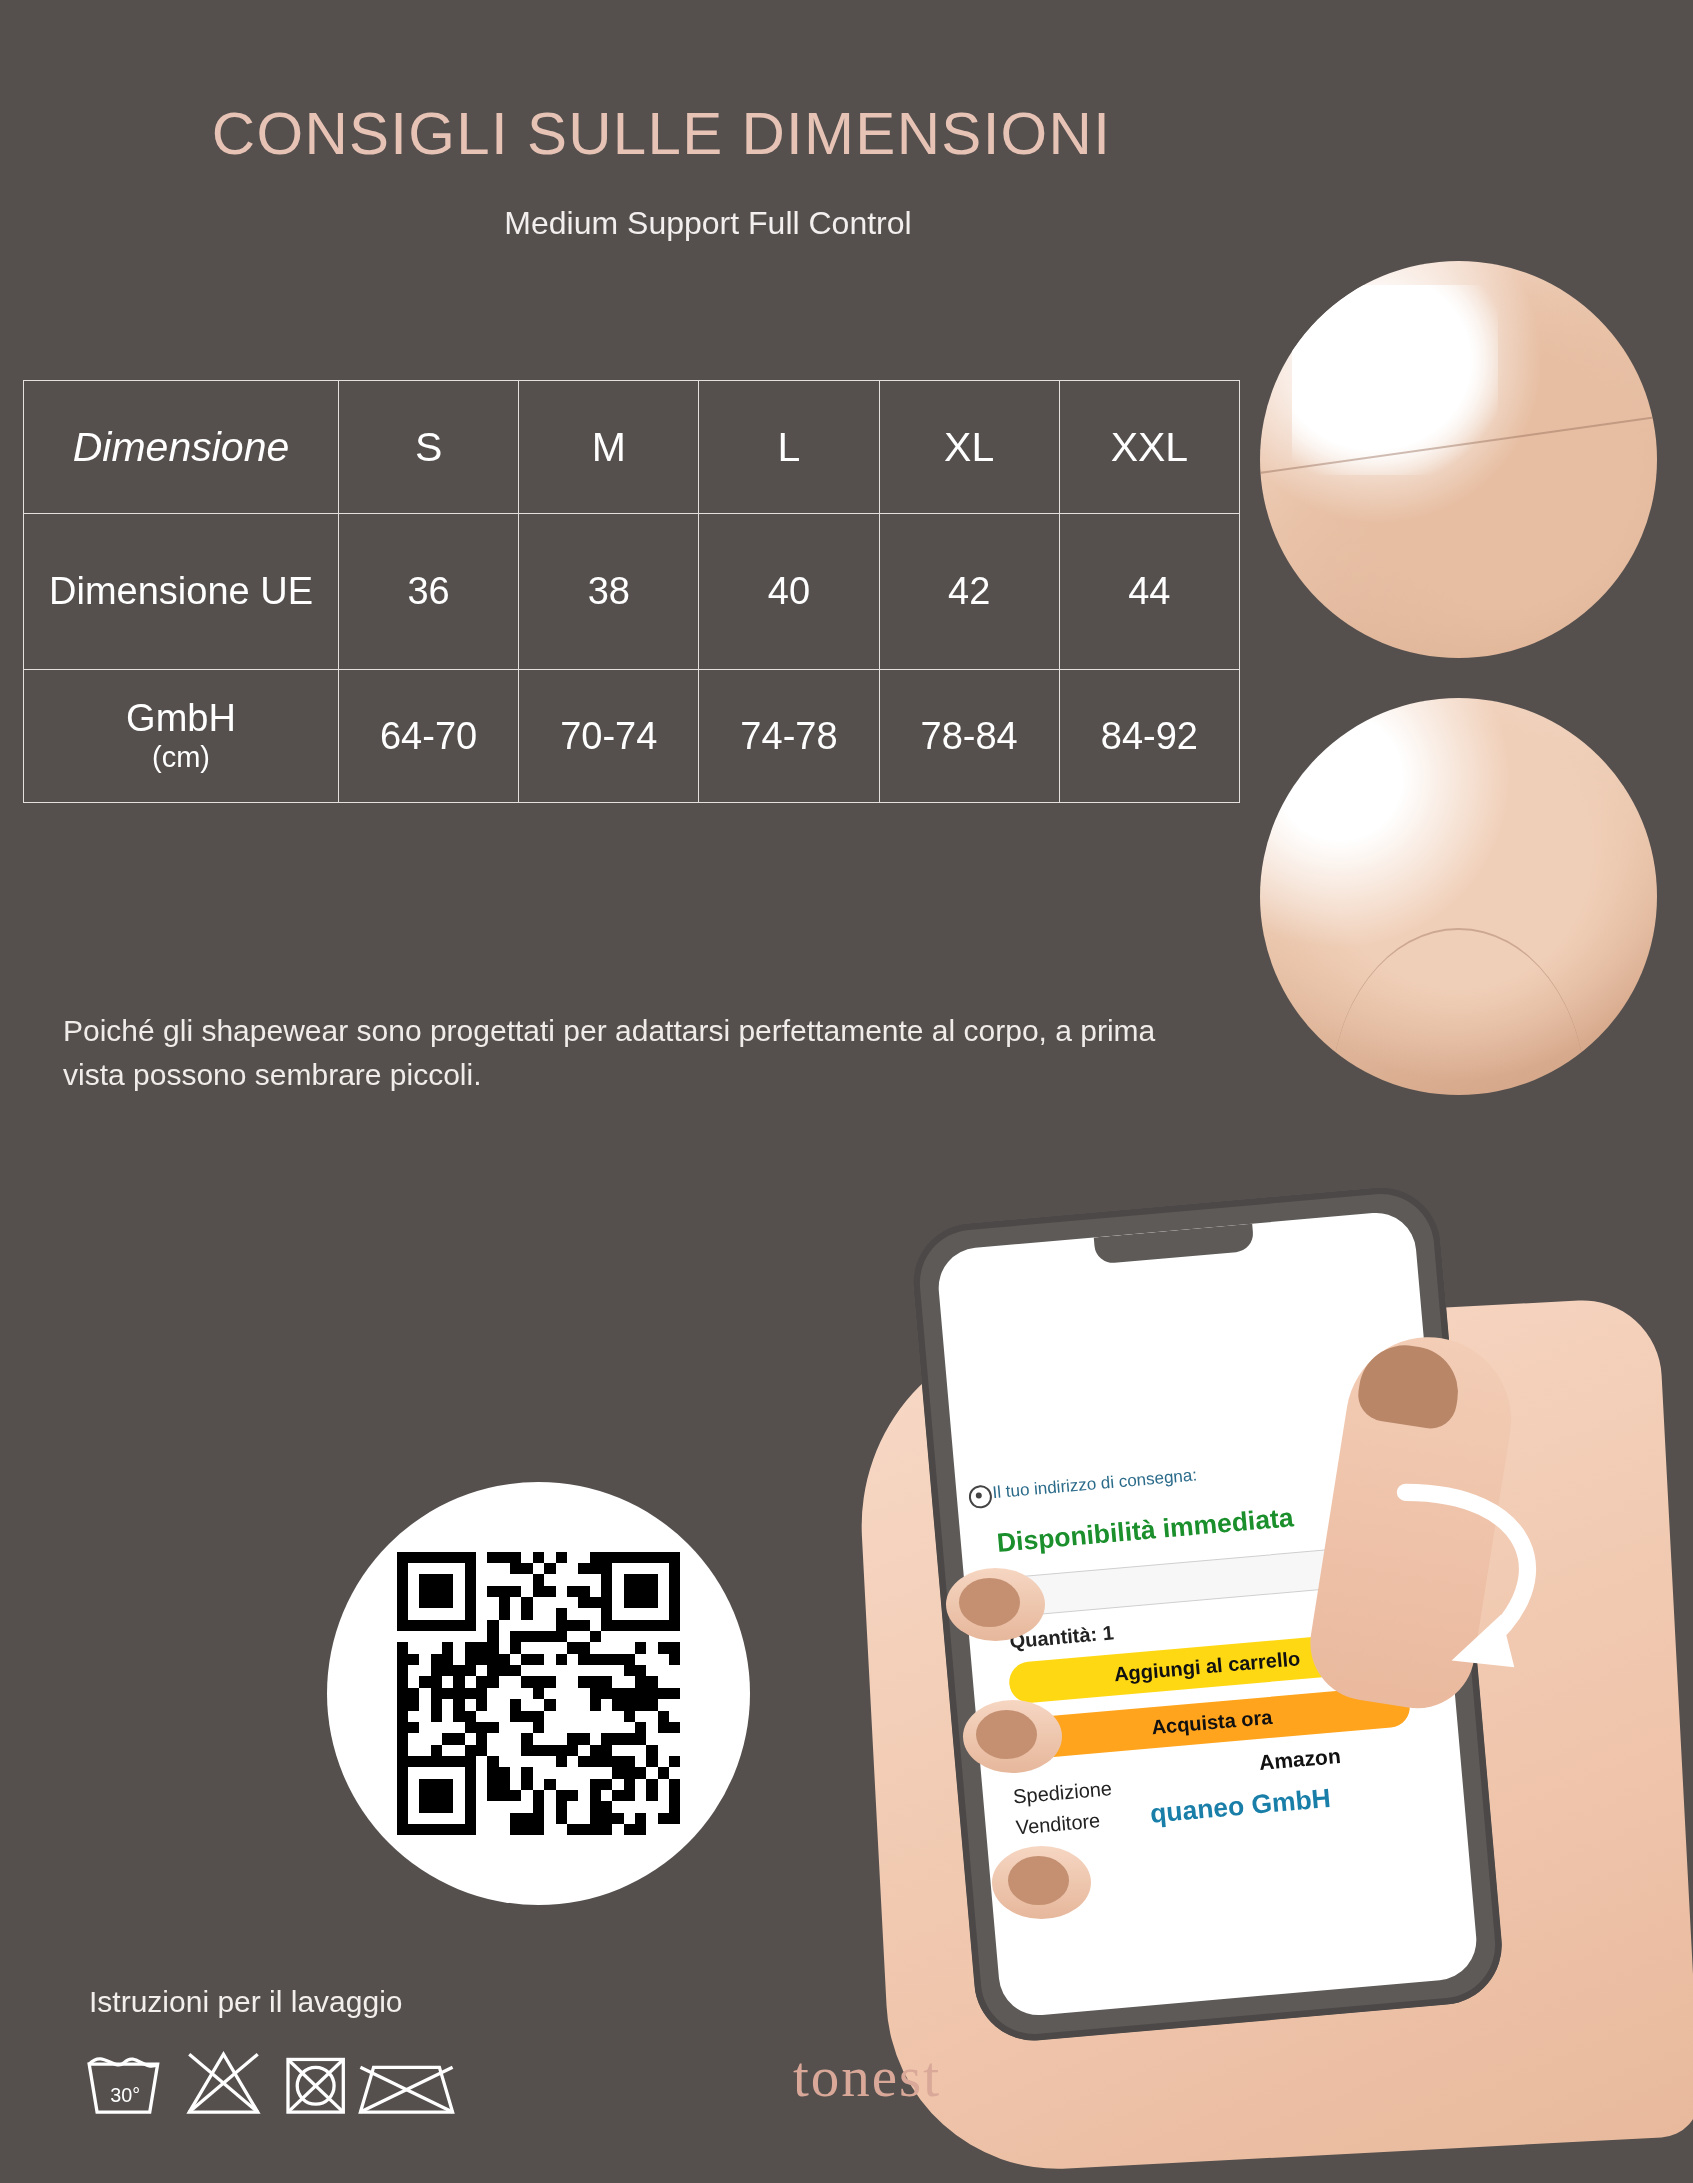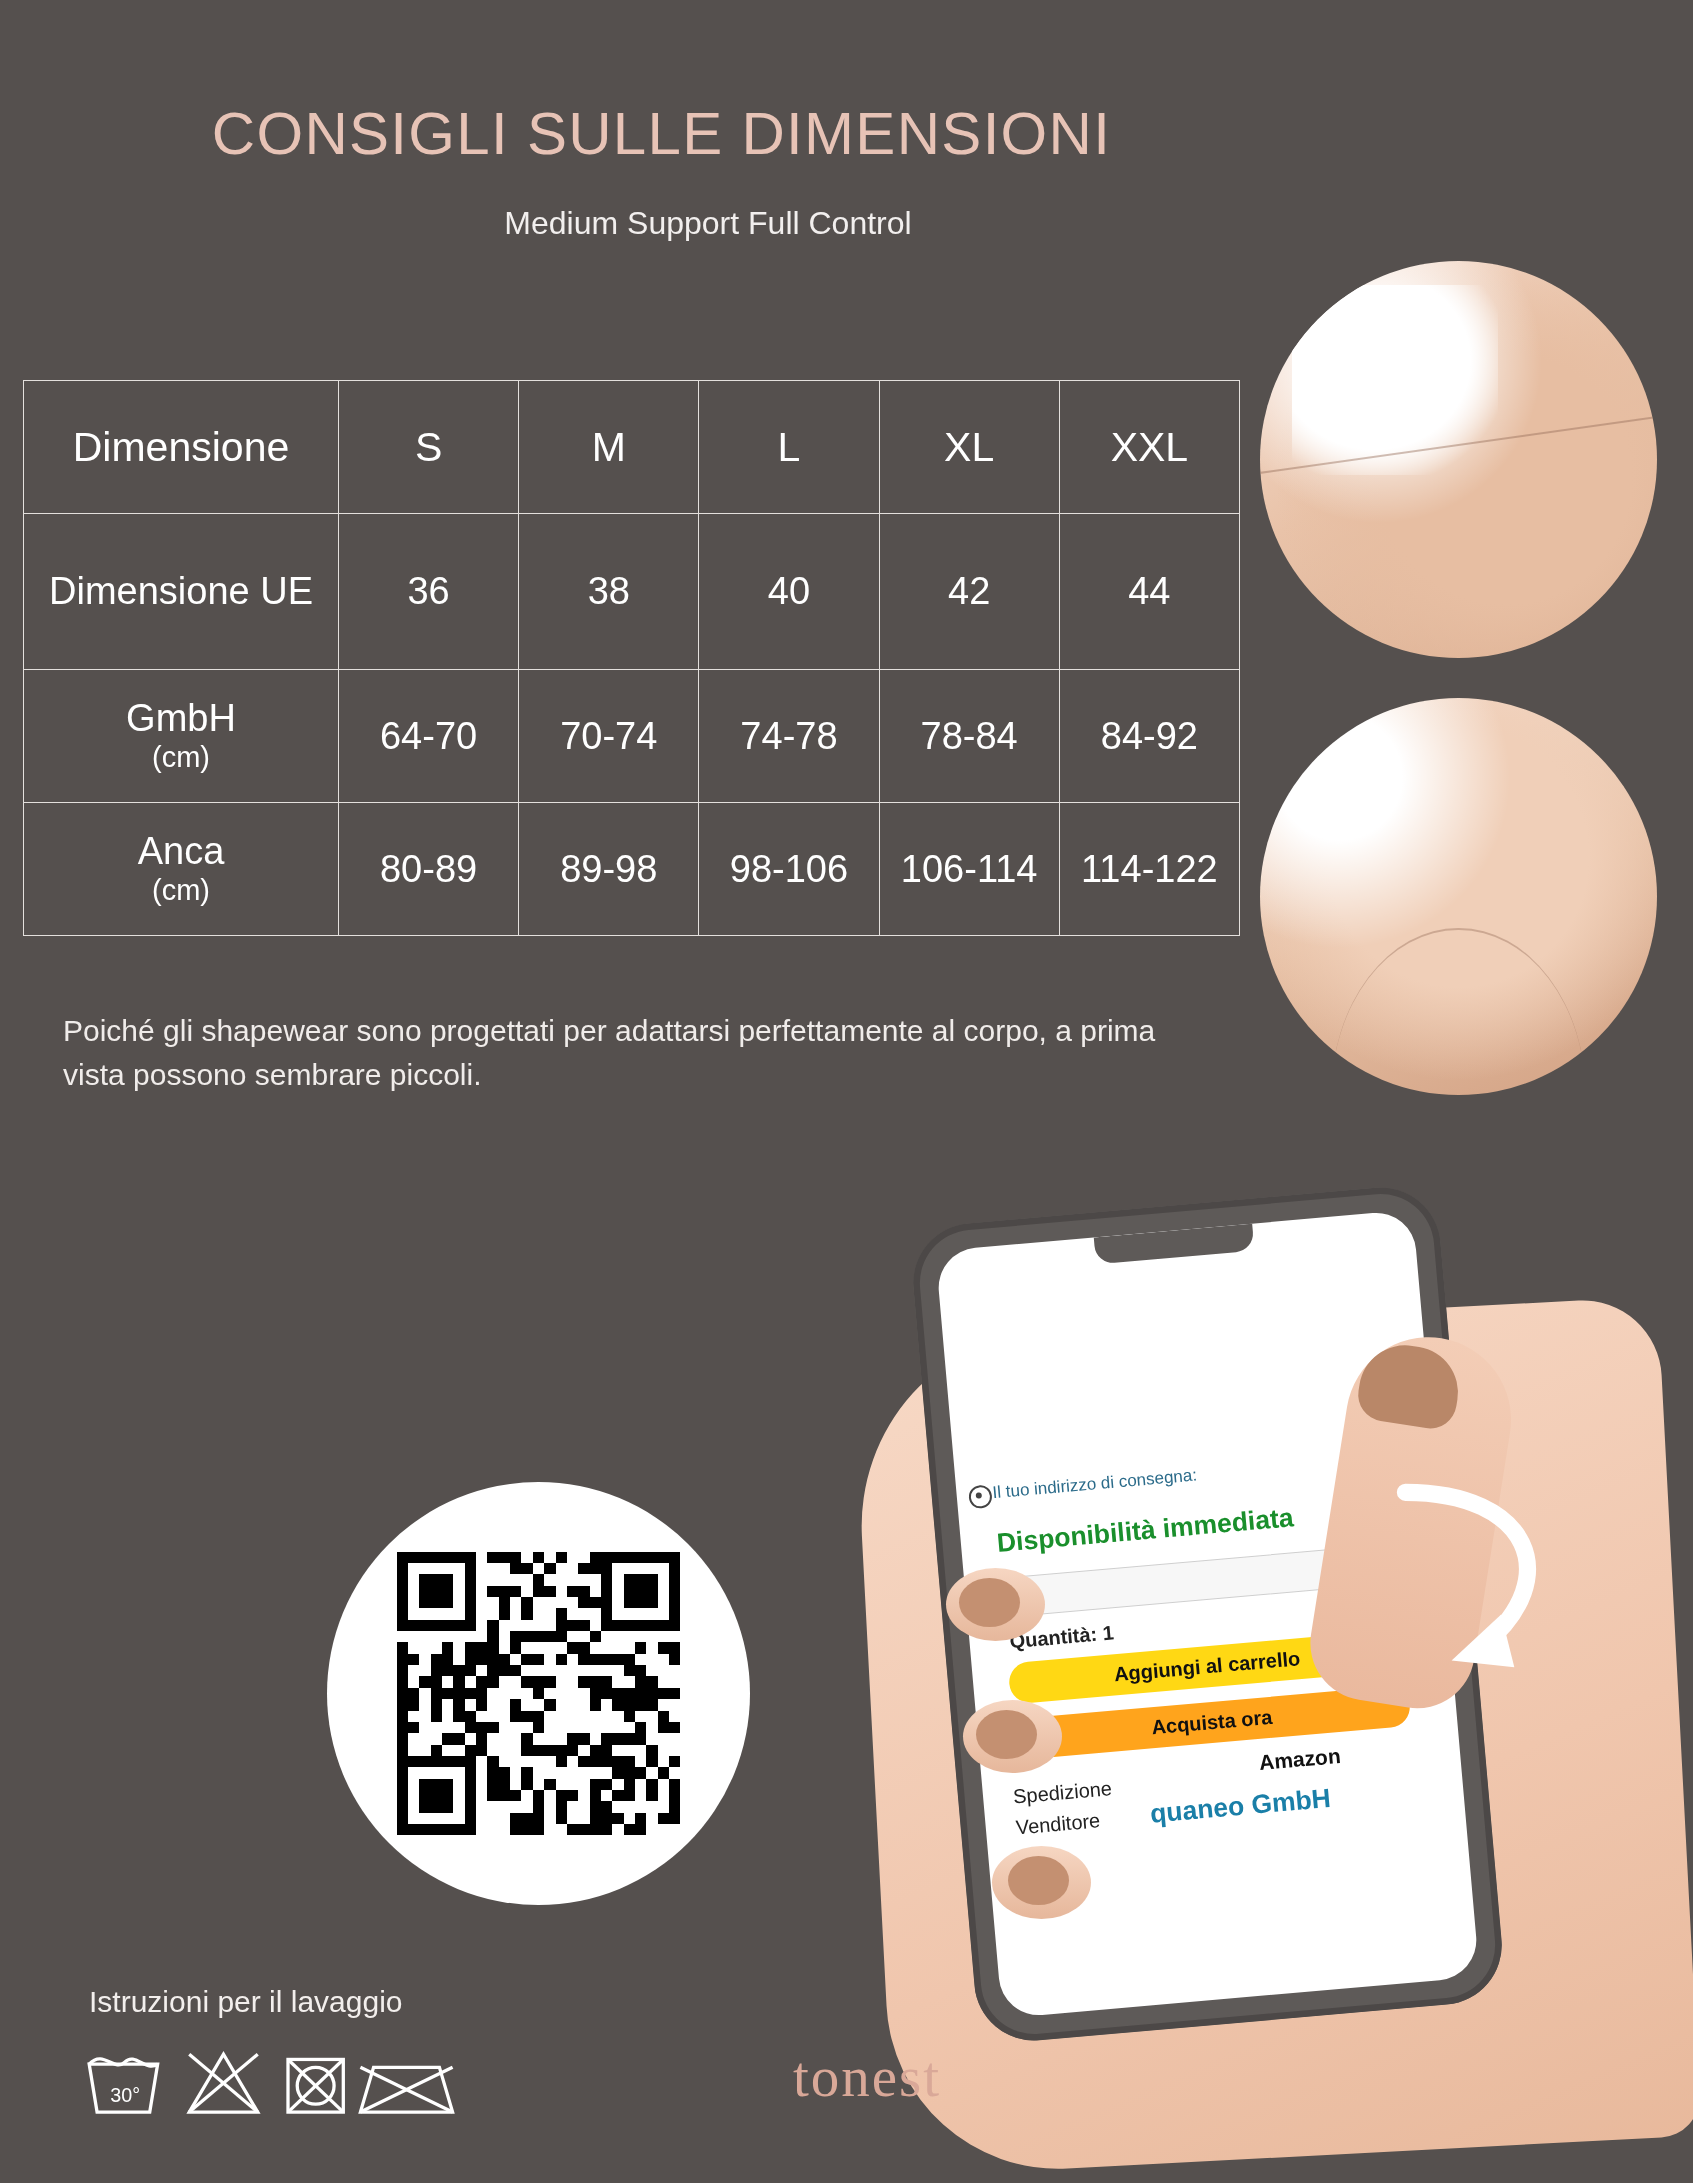--- a/index.html
+++ b/index.html
@@ -40,21 +40,21 @@
     border:1.3px solid #e4e0dd;
     text-align:center;vertical-align:middle;
     padding:0;
   }
   table.size tr{height:0;}
   .r1 td{height:132px;font-size:41px;}
   .r2 td{height:155px;font-size:38px;}
   .r3 td{height:132px;font-size:38px;}
   .r4 td{height:132px;font-size:38px;}
   .col-label{width:314px;}
-  .lbl-main{font-size:41px;}
+  .lbl-main{font-size:41px;font-style:italic;}
   .lbl-two{font-size:38px;line-height:1.1;}
   .lbl-two small{display:block;font-size:29px;margin-top:2.6px;}
   .num{font-size:40px;}
 
   .note{
     position:absolute;left:63px;top:1009px;width:1138px;
     font-size:30px;line-height:1.45;color:#f0ecea;
   }
 
   
@@ -220,31 +220,20 @@
         <td class="col-label lbl-two">
           <span>GmbH</span>
           <small>(cm)</small>
         </td>
         <td class="num">64-70</td>
         <td class="num">70-74</td>
         <td class="num">74-78</td>
         <td class="num">78-84</td>
         <td class="num">84-92</td>
       </tr>
-      <tr class="r4">
-        <td class="col-label lbl-two">
-          <span>Anca</span>
-          <small>(cm)</small>
-        </td>
-        <td class="num">80-89</td>
-        <td class="num">89-98</td>
-        <td class="num">98-106</td>
-        <td class="num">106-114</td>
-        <td class="num">114-122</td>
-      </tr>
     </tbody>
       </table>
   </div>
 
   <div class="note">Poiché gli shapewear sono progettati per adattarsi perfettamente al corpo, a prima vista possono sembrare piccoli.</div>
 
   <div class="photo photo1"></div>
   <div class="photo photo2"></div>
 
 

